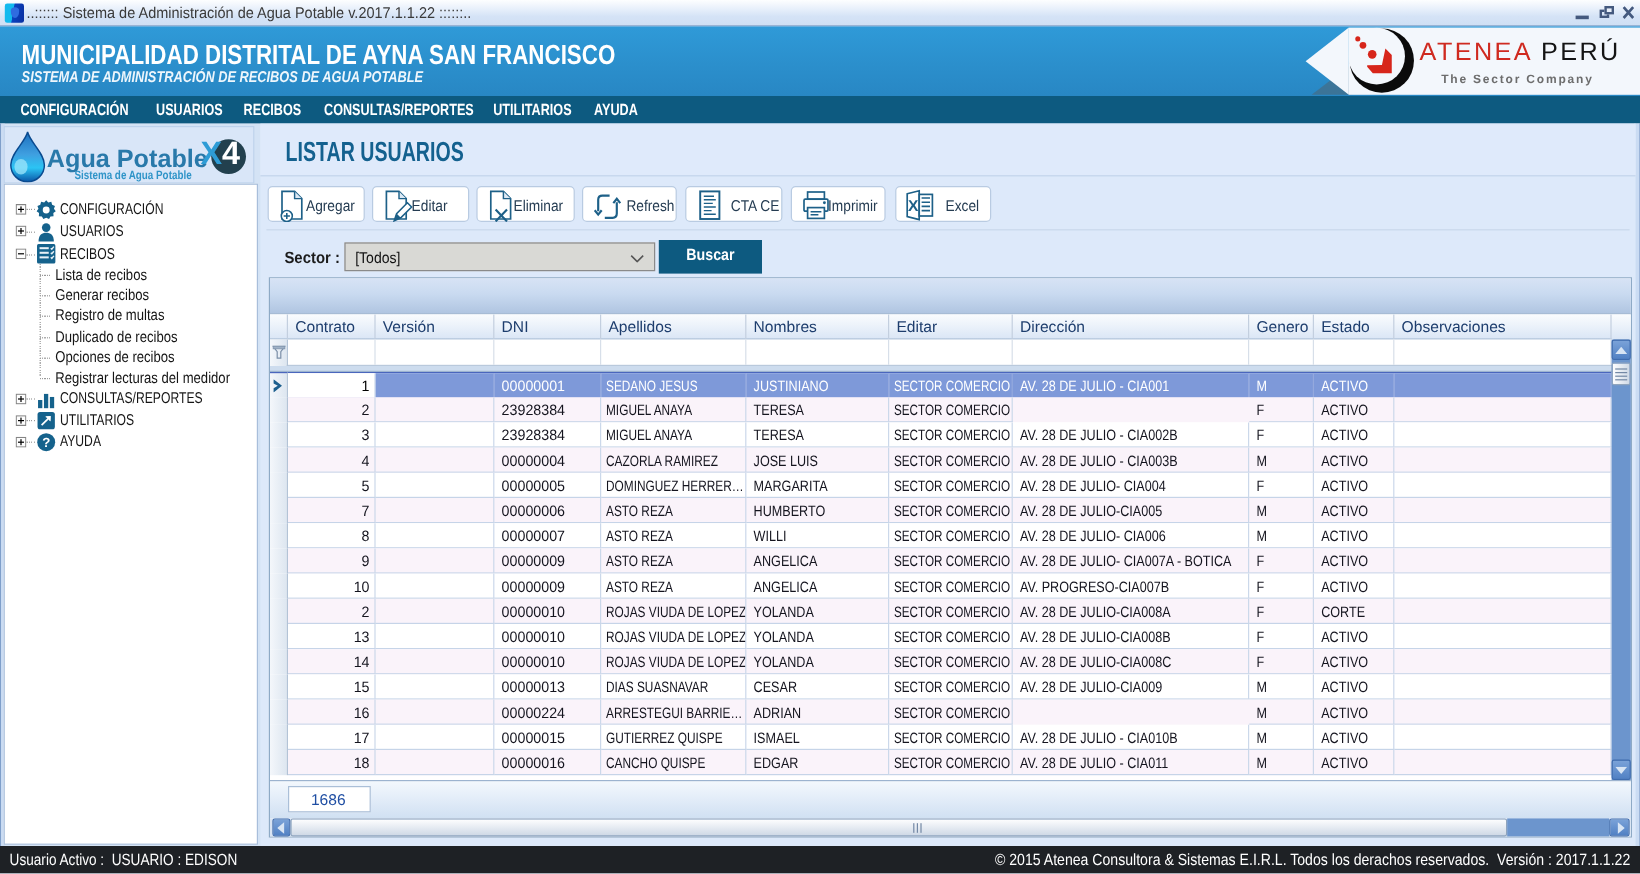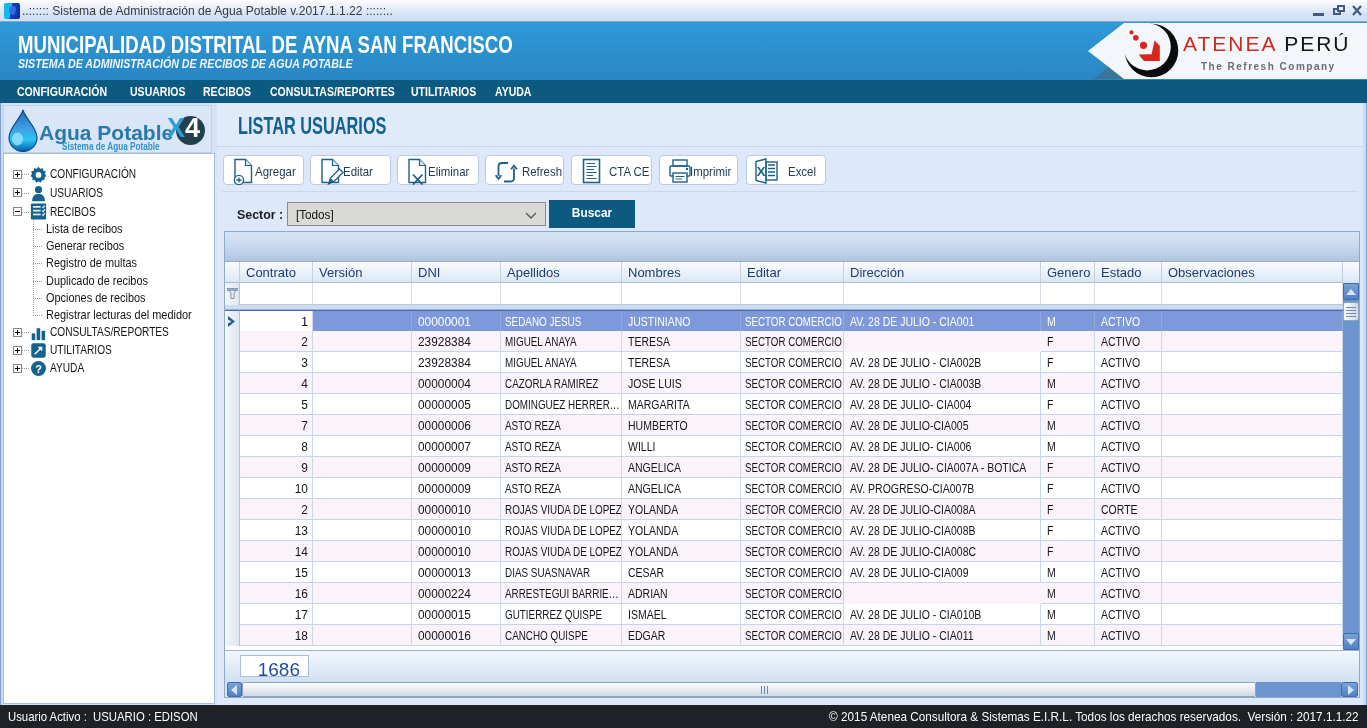--- a/index.html
+++ b/index.html
@@ -96,21 +96,21 @@
   .rowA { background:#ffffff; }
   .rowB { background:#faf3fa; }
 
   
   #vsb { position:absolute; left:1118px; top:51px; width:16px; height:367px; }
 
   
   #grid-footer { position:absolute; left:0; top:418px; width:1134px; height:32px;
     background:linear-gradient(to bottom,#f3f8fd 0%,#e2ecf8 50%,#d0e0f2 100%); border-top:1px solid #9cb3cf; }
   #count-box { position:absolute; left:15px; top:4px; width:69px; height:22px; background:#fff;
-    border:1px solid #aabfd8; font-size:19px; color:#1f4ea3; text-align:right; padding:3px 8px 0 0; }
+    border:1px solid #aabfd8; font-size:13px; color:#1f4ea3; text-align:right; padding:3px 20px 0 0; }
   
   #hsb { position:absolute; left:0; top:450px; width:1134px; height:15px; background:#d8e4f3; }
 
   
   #statusbar { position:absolute; left:0; top:705px; width:1367px; height:23px; background:#1e2125; color:#fff; font-size:13.5px; }
   #statusbar .sl { position:absolute; left:8px; top:4px; transform:scaleX(0.84); transform-origin:0 0; white-space:nowrap; }
   #statusbar .sr { position:absolute; right:8px; top:4px; transform:scaleX(0.87); transform-origin:100% 0; white-space:nowrap; }
 </style>
 </head>
 <body>
@@ -134,21 +134,21 @@
   <div id="banner">
     <svg width="58" height="56" viewBox="0 0 58 56" style="position:absolute;left:0;top:0;">
       <circle cx="27.5" cy="27.5" r="26.8" fill="#0b0b0b"></circle>
       <circle cx="23.2" cy="23.8" r="23.6" fill="#f3f7fc"></circle>
       <circle cx="7.5" cy="9.4" r="2.1" fill="#d7261b"></circle>
       <circle cx="11.8" cy="14.8" r="2.8" fill="#d7261b"></circle>
       <circle cx="19.5" cy="22.3" r="3.6" fill="#d7261b"></circle>
       <path d="M30.5 17.5 L35.8 22.8 L35.8 38 L20 38 L15.3 32.6 L15.3 31.4 L27.6 31.2 Z" fill="#d7261b"></path>
     </svg>
     <div class="atx"><span class="at-red">ATENEA</span> PERÚ</div>
-    <div class="svc">The Refresh Company</div>
+    <div class="svc">The Sector Company</div>
   </div>
 
   <div id="menubar">
     <span style="left:17px;">CONFIGURACIÓN</span>
     <span style="left:130px;">USUARIOS</span>
     <span style="left:203px;">RECIBOS</span>
     <span style="left:270px;">CONSULTAS/REPORTES</span>
     <span style="left:411px;">UTILITARIOS</span>
     <span style="left:495px;">AYUDA</span>
   </div>

